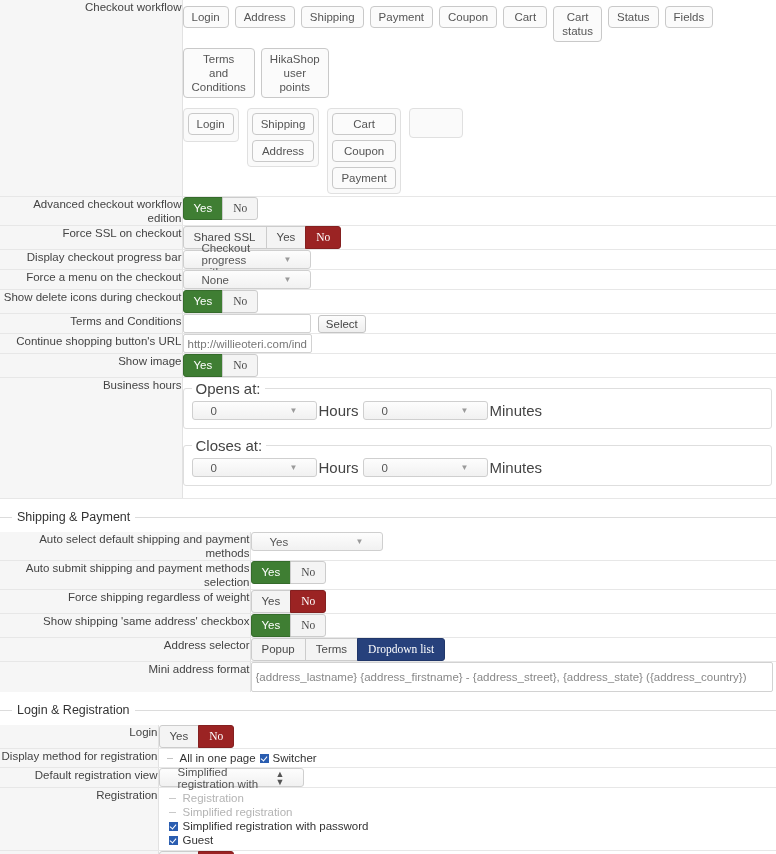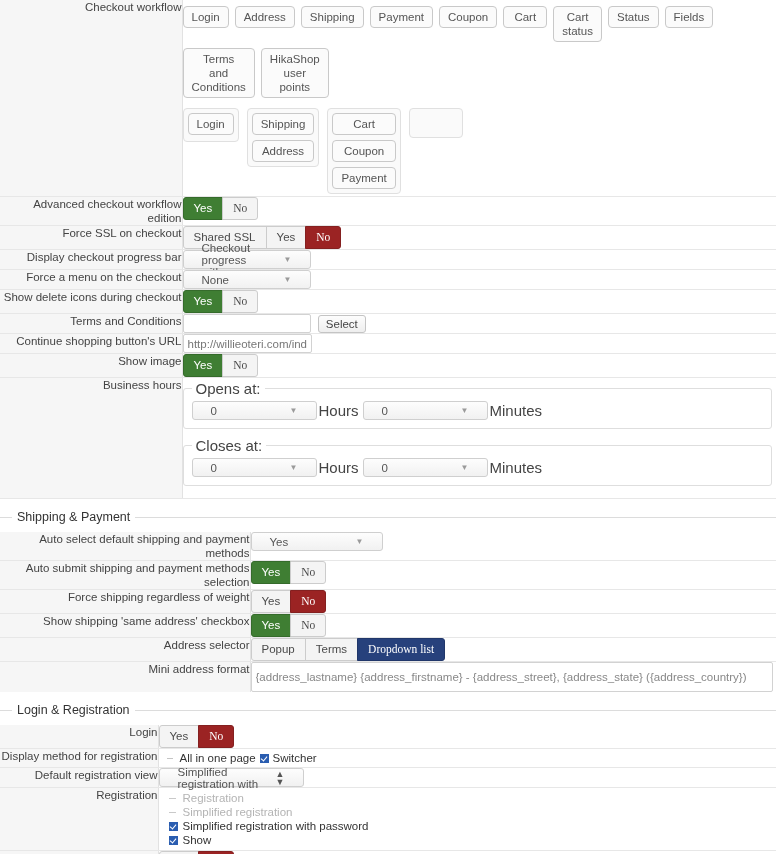--- a/index.html
+++ b/index.html
@@ -487,21 +487,21 @@
                 <div class="cbx-row disabled">
                   <span class="mark off"></span>
                   <span class="cbx-label">Simplified registration</span>
                 </div>
                 <div class="cbx-row">
                   <span class="mark on"></span>
                   <span class="cbx-label">Simplified registration with password</span>
                 </div>
                 <div class="cbx-row">
                   <span class="mark on"></span>
-                  <span class="cbx-label">Show</span>
+                  <span class="cbx-label">Guest</span>
                 </div>
               </div>
         </td>
       </tr>
       <tr>
         <td class="lbl" style="width:158px">Display email confirmation field</td>
         <td class="val">
           <div class="btngroup" id="grp-emailconf">
                 <span class="opt">Yes</span>
                 <span class="opt on-red">No</span>

